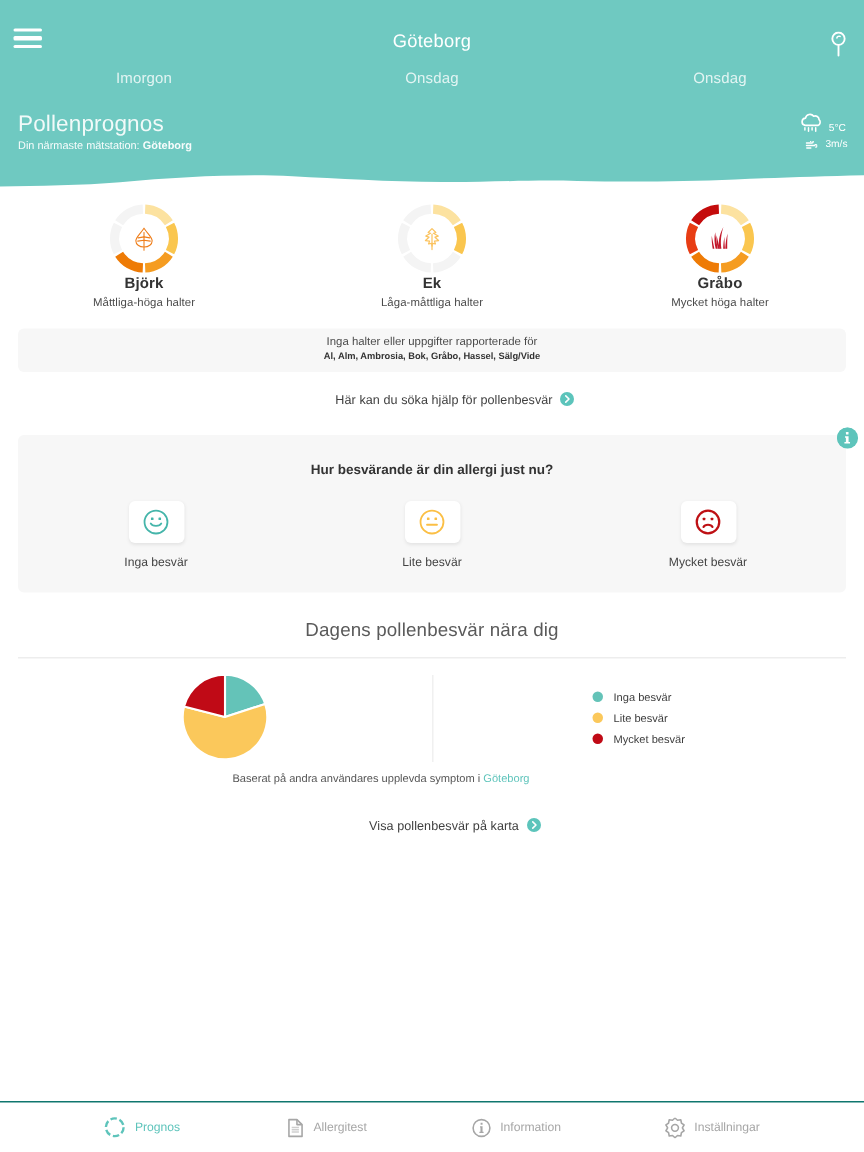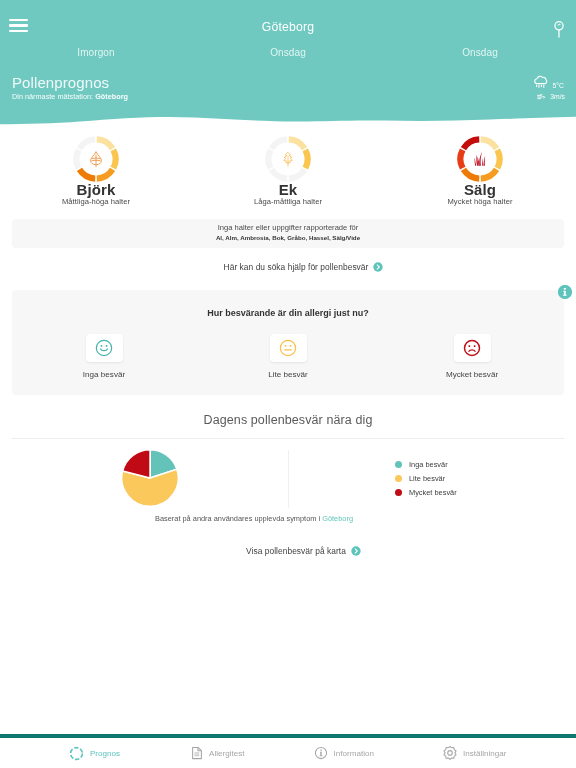--- a/index.html
+++ b/index.html
@@ -44,21 +44,21 @@
   .wx{position:absolute;left:533px;top:75px;width:32px;}
   .wx-row{display:flex;align-items:flex-end;gap:5px;}
   .wx-row:nth-child(2){margin-top:3.5px;padding-left:4px;}
   .wx-val{font-size:6.8px;color:#fff;line-height:7px;white-space:nowrap;}
 
   
   .pollen-row{position:absolute;left:0;top:130px;width:576px;height:80px;display:flex;}
   .pollen-item{flex:1;position:relative;text-align:center;}
   .donut{width:46px;height:46px;margin:6px auto 0;display:block;}
   .donut-icon{position:absolute;left:50%;top:21px;transform:translateX(-50%);width:15px;height:15px;overflow:visible;}
-  .pollen-name{margin-top:2px;font-size:15px;font-weight:700;color:#333;letter-spacing:0.1px;line-height:11px;}
+  .pollen-name{margin-top:2px;font-size:10px;font-weight:700;color:#333;letter-spacing:0.1px;line-height:11px;}
   .pollen-level{margin-top:1.5px;font-size:7.6px;font-weight:400;color:#4a4a4a;letter-spacing:0.05px;line-height:10px;}
 
   
   .card{position:absolute;left:12px;width:552px;background:#F7F7F7;border-radius:4px;box-sizing:border-box;}
 
   
   .nodata{top:219px;height:29px;padding-top:4px;text-align:center;}
   .nodata .l1{font-size:7.6px;color:#4a4a4a;line-height:10px;}
   .nodata .l2{font-size:6.2px;font-weight:700;color:#333;line-height:10px;}
 
@@ -89,21 +89,21 @@
   .pie{position:absolute;left:121px;top:449px;width:58px;height:58px;}
   .legend{position:absolute;left:395px;top:457px;}
   .leg-item{display:flex;align-items:center;height:14px;margin-bottom:0px;}
   .leg-dot{width:7px;height:7px;border-radius:50%;margin-right:7px;flex:none;}
   .leg-txt{font-size:7.4px;color:#3c3c3c;}
   .src{position:absolute;left:0;top:514px;width:508px;text-align:center;font-size:7.4px;color:#555;}
   .src b{font-weight:400;color:#5EC4BB;}
 
   
   .bnav{position:absolute;left:0;bottom:0;width:576px;height:34px;background:#fff;
-    border-top:4px solid #0f766e;display:flex;box-sizing:border-box;}
+    border-top:1px solid #0f766e;display:flex;box-sizing:border-box;}
   .bnav{justify-content:space-evenly;}
   .bnav-item{display:flex;align-items:center;gap:5.5px;cursor:pointer;}
   .bnav-item svg{display:block;width:14px;height:14px;flex:none;}
   .bnav-item.active svg{width:15px;height:15px;}
   .bnav-lbl{font-size:8.1px;color:#A6A6A6;white-space:nowrap;}
   .bnav-item.active .bnav-lbl{color:#5EC4BB;}
 </style>
 </head>
 <body>
 
@@ -224,21 +224,21 @@
       <svg class="donut-icon" viewBox="0 0 24 24">
         <g fill="#C2172A" stroke="none">
           <path d="M11.5 23.6 C10.0 18.0 10.6 10.0 15.6 0.6 C13.4 7.2 12.2 16.0 13.5 23.6 Z"></path>
           <path d="M7.4 23.6 C6.0 18.0 5.6 11.6 6.9 6.0 C7.3 11.8 8.6 17.8 9.6 23.6 Z"></path>
           <path d="M17.6 23.6 C17.9 18.0 18.6 12.2 20.2 7.4 C19.6 12.8 19.7 18.4 19.7 23.6 Z"></path>
           <path d="M4.2 23.6 C3.4 18.8 3.0 14.0 3.2 9.8 C4.0 14.4 5.1 19.0 6.0 23.6 Z"></path>
           <path d="M15.4 23.6 C15.5 18.4 16.0 14.2 16.9 10.8 C16.6 15.2 17.0 19.4 17.3 23.6 Z"></path>
           <path d="M9.8 23.6 C8.7 18.4 7.8 13.6 8.3 9.2 C9.4 13.8 10.7 18.8 11.9 23.6 Z"></path>
         </g>
       </svg>
-      <div class="pollen-name">Sälg</div>
+      <div class="pollen-name">Gråbo</div>
       <div class="pollen-level">Mycket höga halter</div>
     </div>
   </div>
 
   <div class="card nodata">
     <div class="l1">Inga halter eller uppgifter rapporterade för</div>
     <div class="l2">Al, Alm, Ambrosia, Bok, Gråbo, Hassel, Sälg/Vide</div>
   </div>
 
   <div class="linkrow" style="top:256px">

